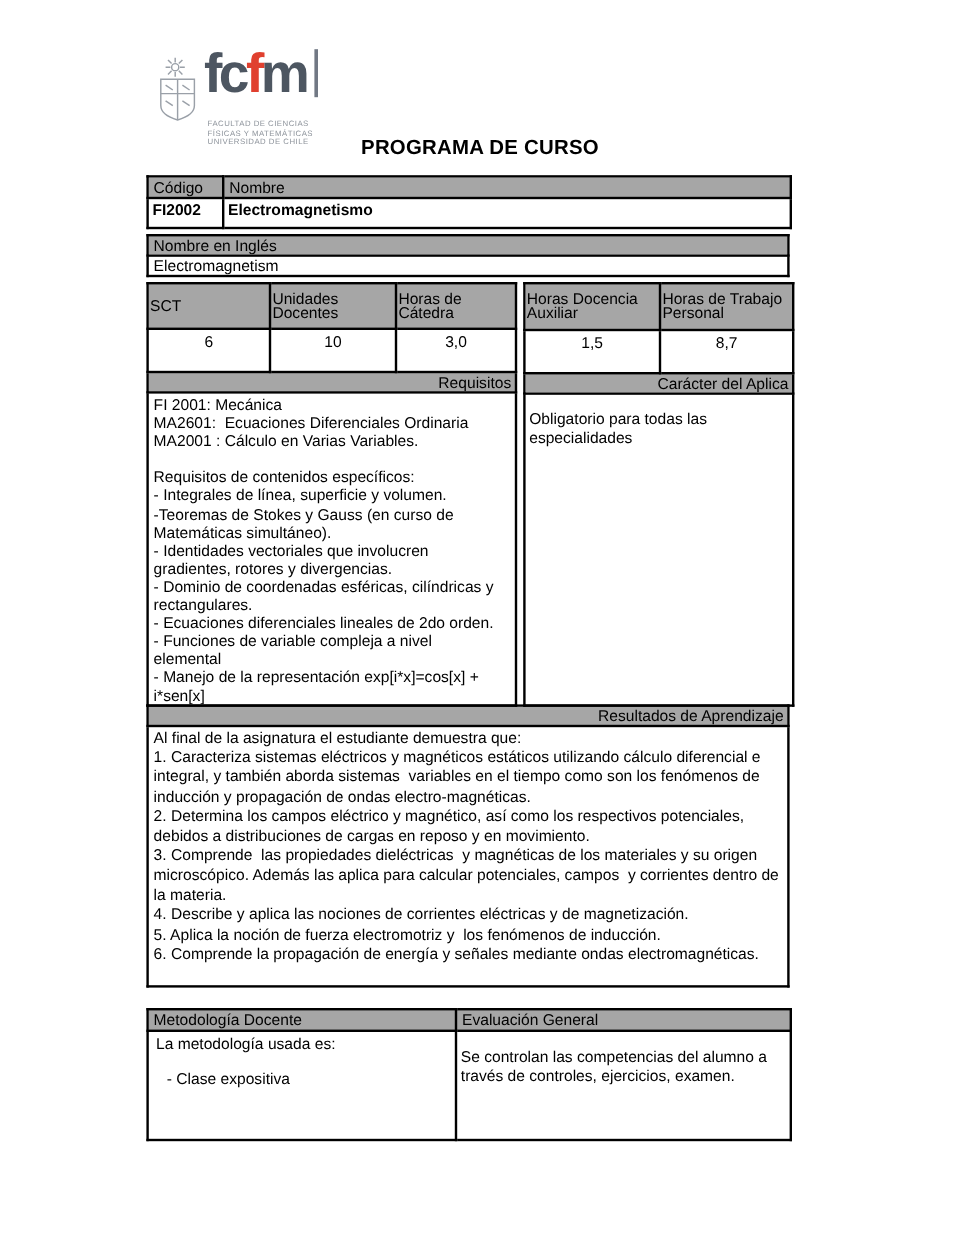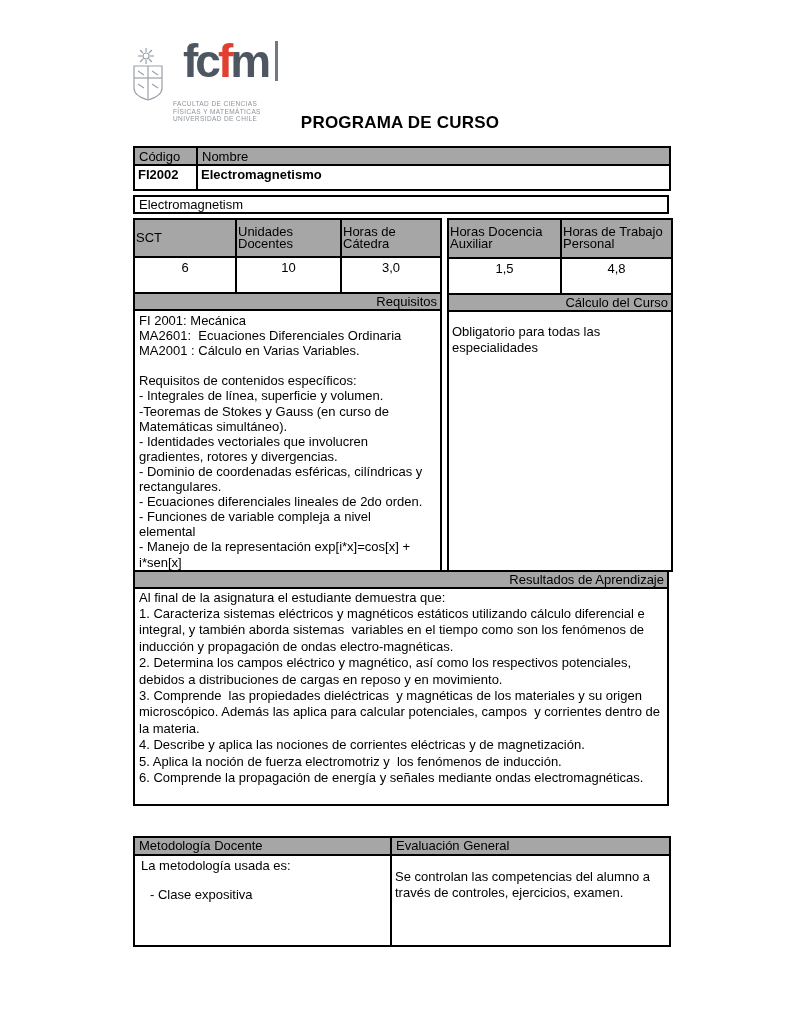--- a/index.html
+++ b/index.html
@@ -2,33 +2,33 @@
 <html><head>
 <meta charset="utf-8">
 <style>
   html,body{margin:0;padding:0;background:#fff;}
   .page{position:relative;width:800px;height:1035px;background:#ffffff;
         font-family:"Liberation Sans","DejaVu Sans",sans-serif;color:#000;overflow:hidden;}
 
   
   .logo{position:absolute;left:131px;top:44px;width:270px;height:80px;}
   .crest{position:absolute;left:0;top:4px;}
-  .wordmark{position:absolute;left:52px;top:-6px;font-weight:bold;font-size:46px;
+  .wordmark{position:absolute;left:39px;top:-6px;font-weight:bold;font-size:46px;
             letter-spacing:-3px;color:#4d5661;line-height:46px;}
   .wordmark .red{color:#e0402f;}
   .wm-bar{display:inline-block;width:3px;height:40px;background:#717884;margin-left:7px;vertical-align:-4px;}
   .logo-caption{position:absolute;left:42px;top:56px;font-size:6.5px;line-height:7.5px;
                 color:#8d939b;letter-spacing:.4px;white-space:pre-line;}
 
   
   .doc-title{position:absolute;left:0;right:0;top:113px;text-align:center;
              font-size:17px;font-weight:bold;letter-spacing:.2px;}
 
   
-  .content{position:absolute;left:133px;top:146px;width:536px;}
+  .content{position:absolute;left:122px;top:146px;width:536px;}
   table{border-collapse:collapse;table-layout:fixed;}
   td{border:2px solid #000;padding:0 3px;vertical-align:top;font-size:13px;overflow:hidden;}
   .gray{background:#a6a6a6;}
   .lbl{vertical-align:middle;padding-left:4px;}
   .bold-center{font-weight:bold;padding-top:1px;}
   .hours-head{text-align:left;vertical-align:middle;line-height:12.5px;padding:0 1px;}
   .hours-val{text-align:center;padding-top:2px;}
   .sec-head{text-align:right;vertical-align:middle;height:15px;}
   .pre{white-space:pre-wrap;}
   .req-body{height:242px;line-height:15.1px;padding:2px 17px 0 4px;}
@@ -89,20 +89,23 @@
       </tr>
       <tr>
         <td class="bold-center" style="height:22px">FI2002</td>
         <td class="bold-center" style="height:22px">Electromagnetismo</td>
       </tr>
     </tbody>
       </table>
 
     <table style="width:536px;margin-top:4px;">
       <tbody>
+          <tr>
+            <td class="gray lbl" style="height:14px">Nombre en Inglés</td>
+          </tr>
       <tr>
             <td class="lbl" style="height:14px">Electromagnetism</td>
           </tr>
     </tbody>
       </table>
 
     <div class="split">
 
       <table style="width:307px;">
         <colgroup>
@@ -146,24 +149,24 @@
             <col style="width:113px">
             <col style="width:111px">
           </colgroup>
         <tbody>
             <tr>
           <td class="gray hours-head" style="height:36px">Horas Docencia Auxiliar</td>
           <td class="gray hours-head" style="height:36px">Horas de Trabajo Personal</td>
         </tr>
         <tr>
           <td class="hours-val" style="height:32px">1,5</td>
-          <td class="hours-val" style="height:32px">4,8</td>
-        </tr>
-        <tr>
-          <td colspan="2" class="gray sec-head">Cálculo del Curso</td>
+          <td class="hours-val" style="height:32px">8,7</td>
+        </tr>
+        <tr>
+          <td colspan="2" class="gray sec-head">Carácter del Aplica</td>
         </tr>
         <tr>
           <td colspan="2" class="car-body" style="height:242px">Obligatorio para todas las especialidades</td>
         </tr>
       </tbody>
         </table>
     </div>
 
     <table style="width:536px;margin-top:-2px;">
       <tbody>
@@ -175,21 +178,21 @@
 1. Caracteriza sistemas eléctricos y magnéticos estáticos utilizando cálculo diferencial e integral, y también aborda sistemas  variables en el tiempo como son los fenómenos de inducción y propagación de ondas electro-magnéticas.
 2. Determina los campos eléctrico y magnético, así como los respectivos potenciales, debidos a distribuciones de cargas en reposo y en movimiento.
 3. Comprende  las propiedades dieléctricas  y magnéticas de los materiales y su origen microscópico. Además las aplica para calcular potenciales, campos  y corrientes dentro de la materia.
 4. Describe y aplica las nociones de corrientes eléctricas y de magnetización.
 5. Aplica la noción de fuerza electromotriz y  los fenómenos de inducción.
 6. Comprende la propagación de energía y señales mediante ondas electromagnéticas.</td>
           </tr>
     </tbody>
       </table>
 
-    <table style="width:536px;margin-top:30px;">
+    <table style="width:536px;margin-top:17px;">
       <colgroup>
           <col style="width:257px">
           <col style="width:279px">
         </colgroup>
       <tbody>
           <tr>
         <td class="gray lbl" style="height:16px">Metodología Docente</td>
         <td class="gray lbl" style="height:16px">Evaluación General</td>
       </tr>
       <tr>

